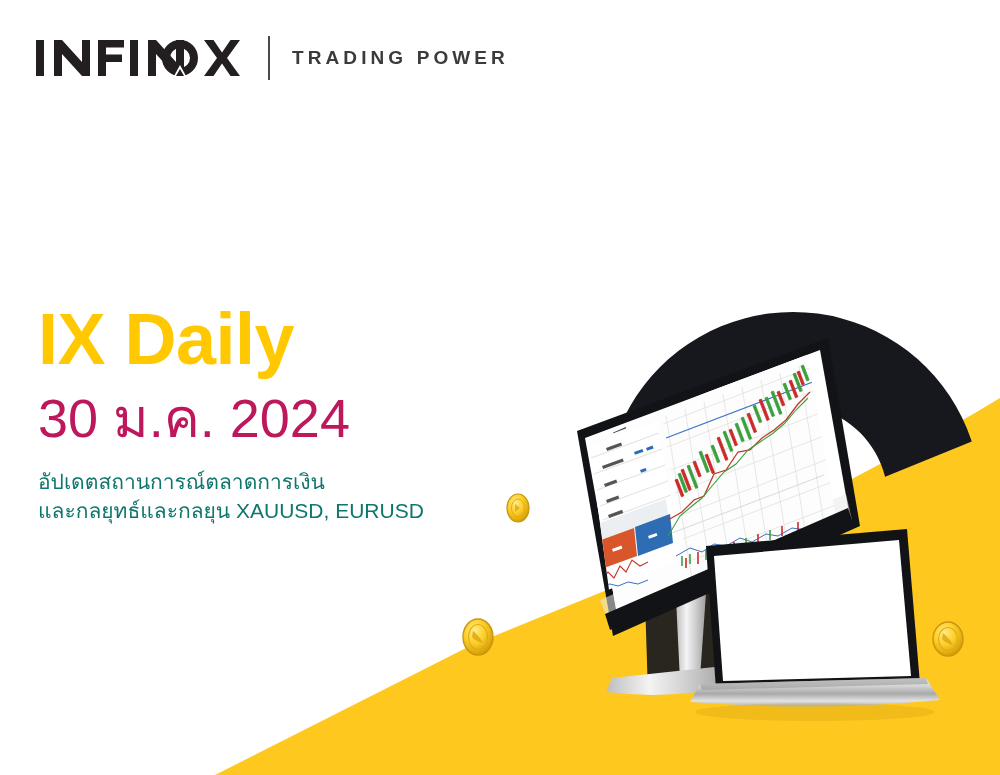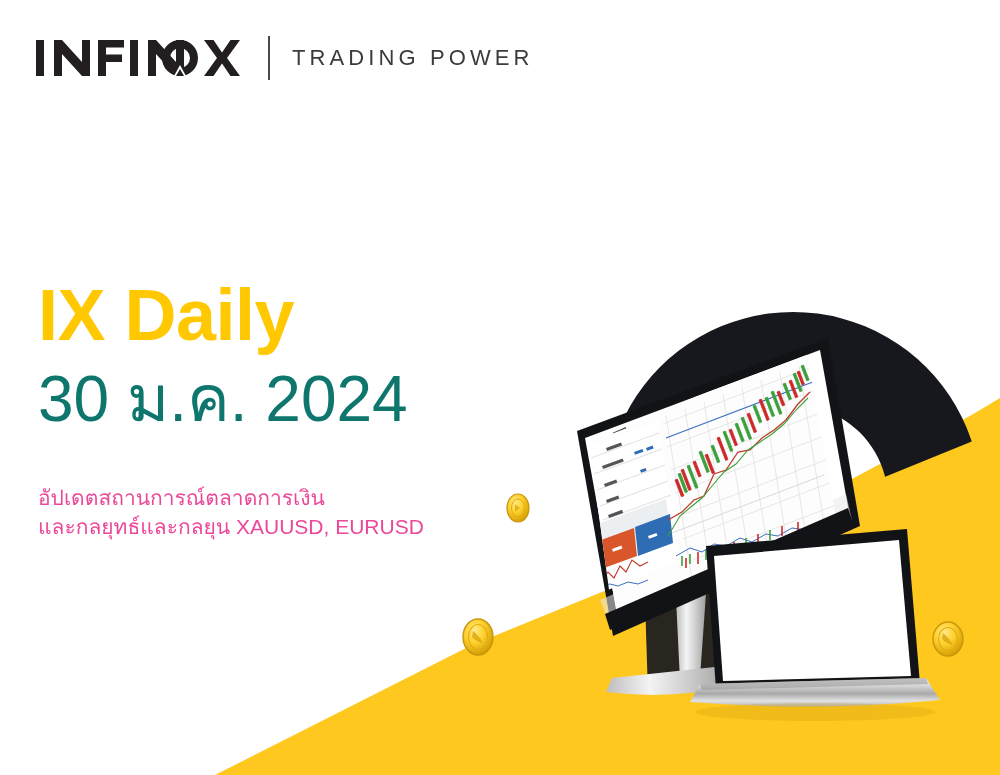--- a/index.html
+++ b/index.html
@@ -43,56 +43,56 @@
     align-items: center;
     height: 44px;
   }
   .logo-divider {
     width: 2px;
     height: 44px;
     background: #4a4a4a;
     margin: 0 22px 0 24px;
   }
   .logo-tagline {
-    font-size: 22px;
+    font-size: 19px;
     letter-spacing: 4.1px;
     color: #3b3b3b;
-    font-weight: 400;
+    font-weight: 700;
     white-space: nowrap;
   }
 
   
   .headline-block {
     position: absolute;
     left: 38px;
-    top: 280px;
+    top: 304px;
     width: 470px;
   }
   .title-main {
     font-size: 72px;
     font-weight: 700;
     color: #FFC800;
     line-height: 0.98;
     letter-spacing: -0.5px;
     margin: 0;
     white-space: nowrap;
   }
   .title-date {
-    font-size: 64px;
+    font-size: 54px;
     font-weight: 400;
-    color: #0f766e;
+    color: #be185d;
     line-height: 1.15;
     margin: 12px 0 0 0;
     white-space: nowrap;
   }
   .subtitle {
-    margin: 48px 0 0 0;
+    margin: 19px 0 0 0;
     font-size: 21px;
     font-weight: 400;
-    color: #ec4899;
+    color: #0f766e;
     line-height: 1.38;
   }
   .subtitle-line { display: block; white-space: nowrap; }
 
   
   .device-stage {
     position: absolute;
     left: 0; top: 0;
     width: 1000px; height: 775px;
     pointer-events: none;

